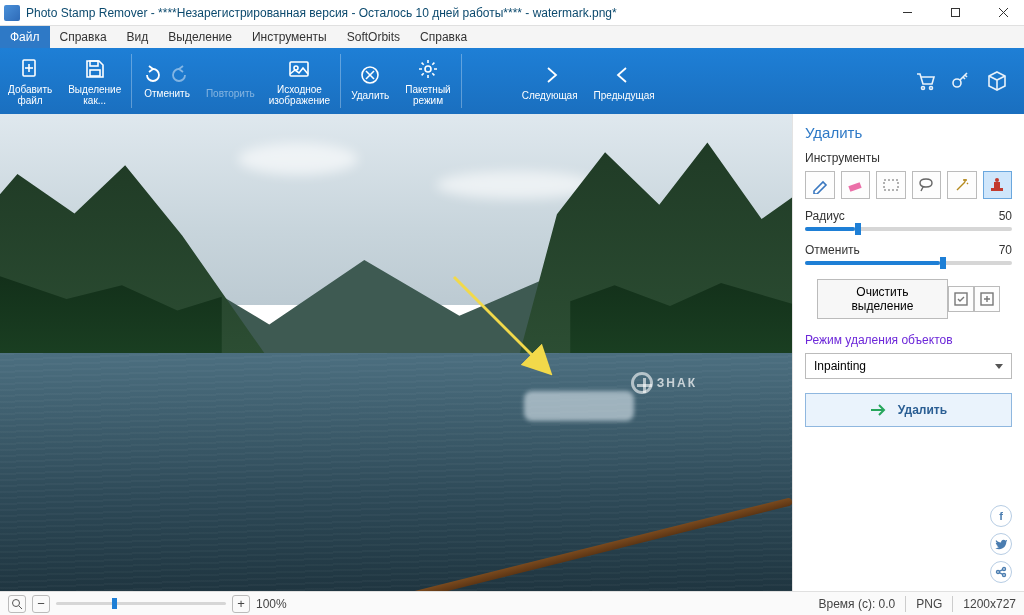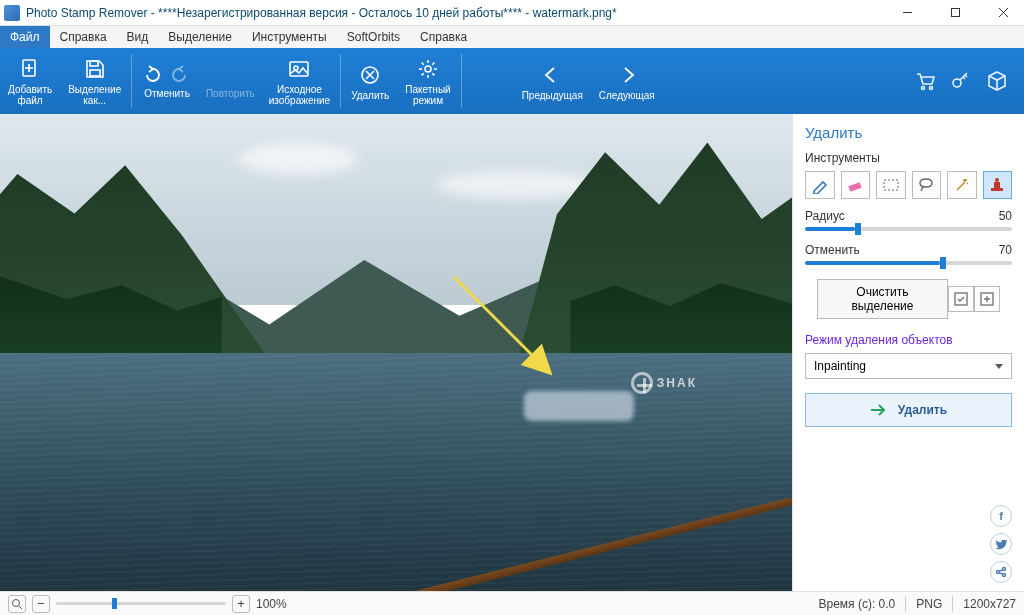--- a/index.html
+++ b/index.html
@@ -212,32 +212,32 @@
         </svg>
     </span>
     <span class="lbl">Пакетный
 режим</span>
   </div>
   <div class="rsep"></div>
   <div style="width:50px"></div>
   <div class="rbtn">
     <span class="icon">
       <svg width="24" height="24" fill="none" stroke="#fff" stroke-width="1.8">
-          <polyline points="14,5 6,12 14,19"></polyline>
+          <polyline points="10,5 18,12 10,19"></polyline>
         </svg>
     </span>
-    <span class="lbl">Предыдущая</span>
+    <span class="lbl">Следующая</span>
   </div>
   <div class="rbtn">
     <span class="icon">
       <svg width="24" height="24" fill="none" stroke="#fff" stroke-width="1.8">
-          <polyline points="10,5 18,12 10,19"></polyline>
+          <polyline points="14,5 6,12 14,19"></polyline>
         </svg>
     </span>
-    <span class="lbl">Следующая</span>
+    <span class="lbl">Предыдущая</span>
   </div>
   <div class="spacer"></div>
   <div class="right-icons">
     <div class="ri">
       <svg width="24" height="24" fill="none" stroke="#fff" stroke-width="1.6">
           <path d="M4 5h3l3 10h9l2-7H8"></path>
           <circle cx="10" cy="19" r="1.5"></circle>
           <circle cx="18" cy="19" r="1.5"></circle>
         </svg>
     </div>

